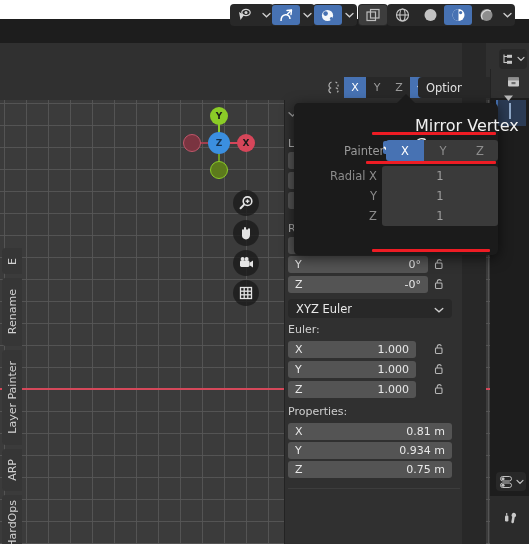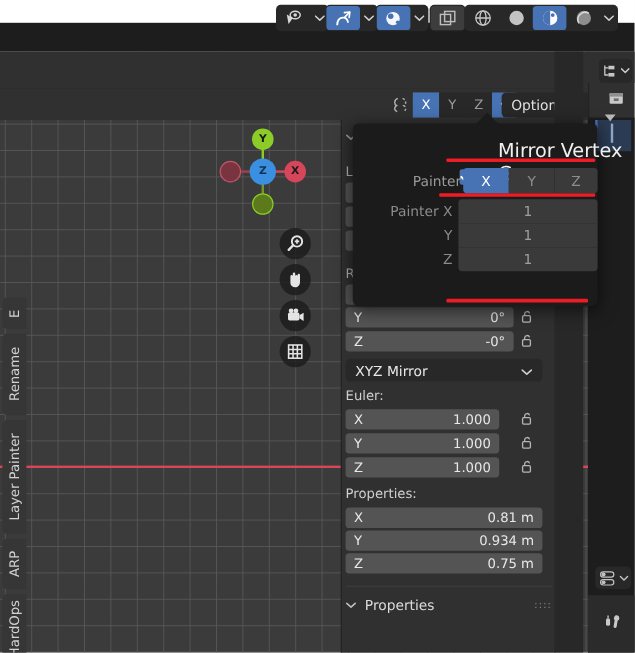--- a/index.html
+++ b/index.html
@@ -616,21 +616,21 @@
     <span class="v">-0°</span>
   </div>
   <div class="lock" style="left:431px; top:276px;">
     <svg width="11" height="12" viewBox="0 0 11 12">
       <rect x="2.5" y="5" width="6.5" height="5.5" rx="0.9" fill="none" stroke="#b5b5b5" stroke-width="1.1"></rect>
       <path d="M4.2 5 V3.5 a2.1 2.1 0 0 1 4.1 -0.4" fill="none" stroke="#b5b5b5" stroke-width="1.1"></path>
     </svg>
   </div>
 
   <div class="dropdown-field" style="left:288px; top:299px; width:164px;">
-    <span>XYZ Mirror</span>
+    <span>XYZ Euler</span>
     <span class="dd-chev">
       <svg width="10" height="6" viewBox="0 0 10 6">
         <path d="M1.2 1.4 L5 4.8 L8.8 1.4" fill="none" stroke="#cfcfcf" stroke-width="1.3" stroke-linecap="round"></path>
       </svg>
     </span>
   </div>
 
   <div class="section-head" style="left:288px; top:323px;">Euler:</div>
 
   <div class="prop-row" style="left:288px; top:341px; width:128px;">
@@ -676,48 +676,41 @@
     <span class="k">Y</span>
     <span class="v">0.934 m</span>
   </div>
   <div class="prop-row" style="left:288px; top:461px; width:164px;">
     <span class="k">Z</span>
     <span class="v">0.75 m</span>
   </div>
 
   <div class="panel-divider" style="top:488px;"></div>
 
-  <div class="props-head">
-    <svg width="9" height="7" viewBox="0 0 9 7">
-      <path d="M1 1.8 L4.5 5 L8 1.8" fill="none" stroke="#bdbdbd" stroke-width="1.3" stroke-linecap="round"></path>
-    </svg>
-    <span>Properties</span>
-    <span class="grip">::::</span>
-  </div>
 
   <div class="popup-arrow"></div>
   <div class="popup"></div>
 
   <div class="cbrow" style="left:383px; top:116px; z-index:43;">
     <span class="checkbox">
       <svg width="10" height="9" viewBox="0 0 10 9">
         <path d="M1.4 4.4 L3.8 6.8 L8.4 1.6" fill="none" stroke="#ffffff" stroke-width="1.7" stroke-linecap="round" stroke-linejoin="round"></path>
       </svg>
     </span>
     <span>Mirror Vertex Gro...</span>
   </div>
   <div class="redline" style="left:372px; top:132px; width:124px;"></div>
 
   <div class="mirror-label" style="left:344px; top:144px; z-index:43;">Painter</div>
   <div class="mir-seg on" style="left:386px; top:140px; border-radius:3px 0 0 3px; z-index:43;">X</div>
   <div class="mir-seg" style="left:424px; top:140px; z-index:43;">Y</div>
   <div class="mir-seg" style="left:462px; top:140px; border-radius:0 3px 3px 0; width:36px; z-index:43;">Z</div>
   <div class="redline" style="left:366px; top:161px; width:130px;"></div>
 
-  <div class="radial-lbl" style="left:315px; top:169px; width:62px; z-index:43;">Painter X</div>
+  <div class="radial-lbl" style="left:315px; top:169px; width:62px; z-index:43;">Radial X</div>
   <div class="radial-fld" style="top:166px; border-radius:3px 3px 0 0; z-index:43;">1</div>
 
   <div class="radial-lbl" style="left:315px; top:189px; width:62px; z-index:43;">Y</div>
   <div class="radial-fld" style="top:186px; z-index:43;">1</div>
 
   <div class="radial-lbl" style="left:315px; top:209px; width:62px; z-index:43;">Z</div>
   <div class="radial-fld" style="top:206px; border-radius:0 0 3px 3px; z-index:43;">1</div>
 
   <div class="redline" style="left:372px; top:249px; width:118px;"></div>
 

